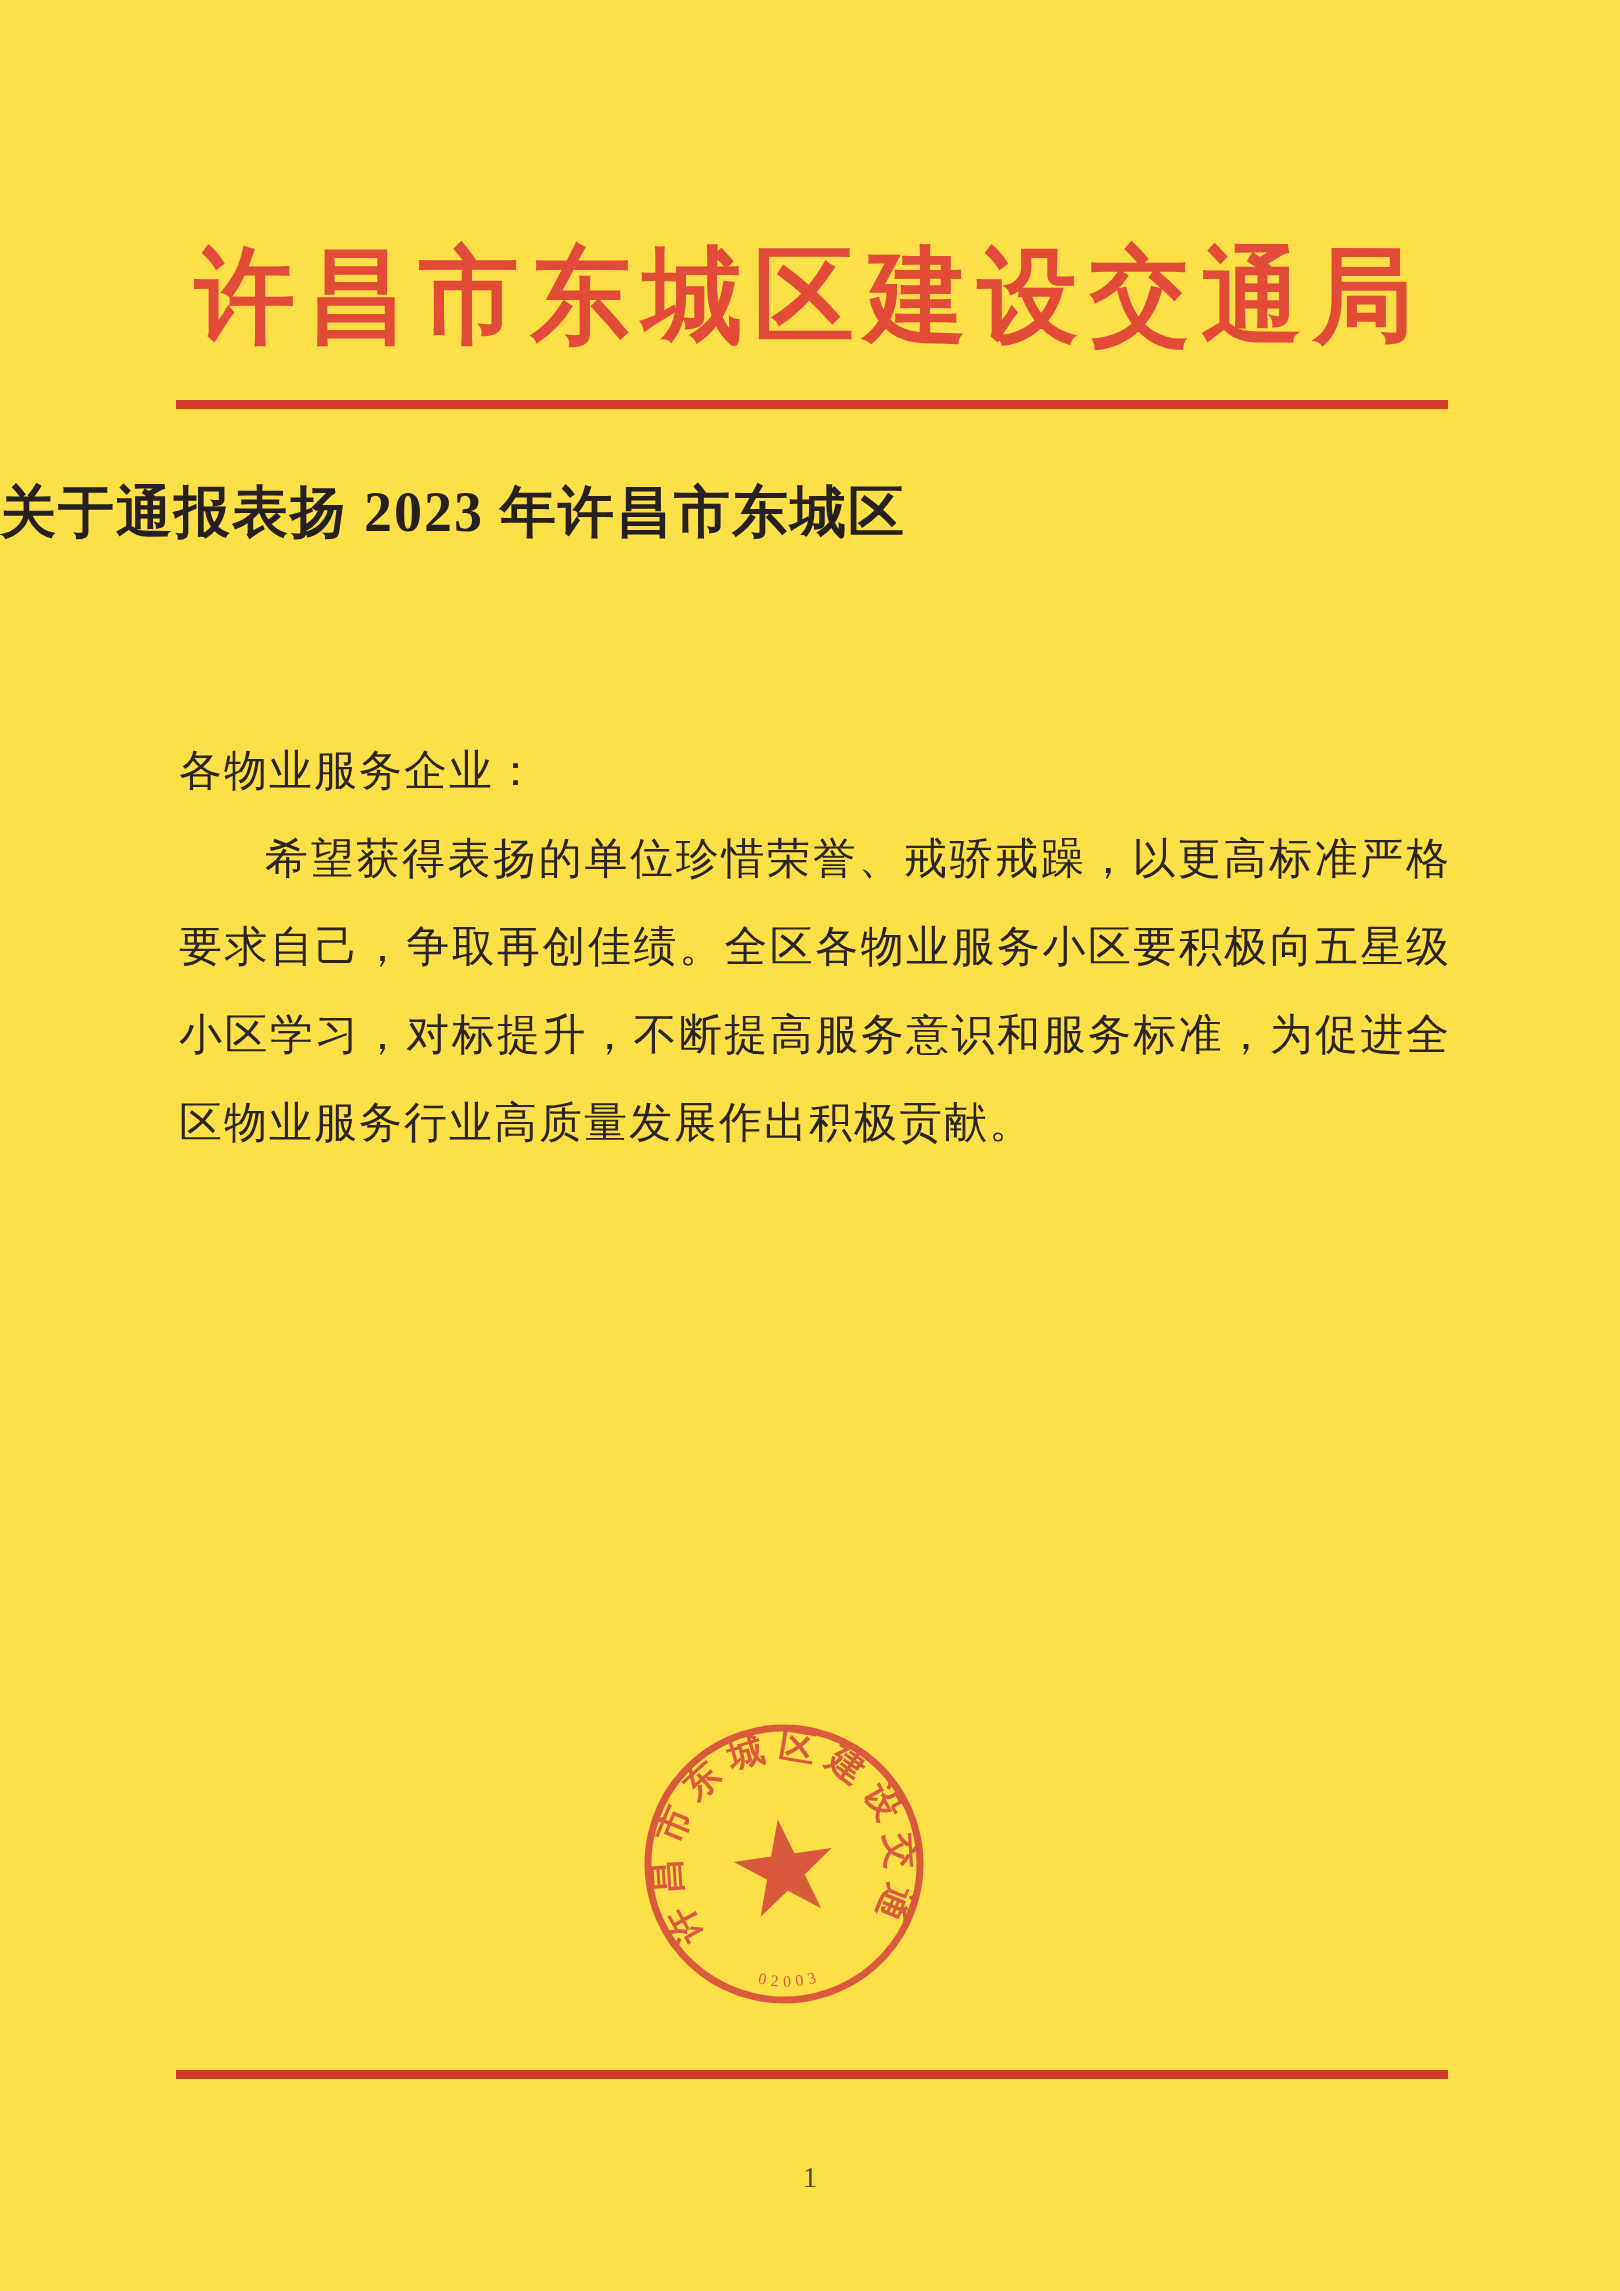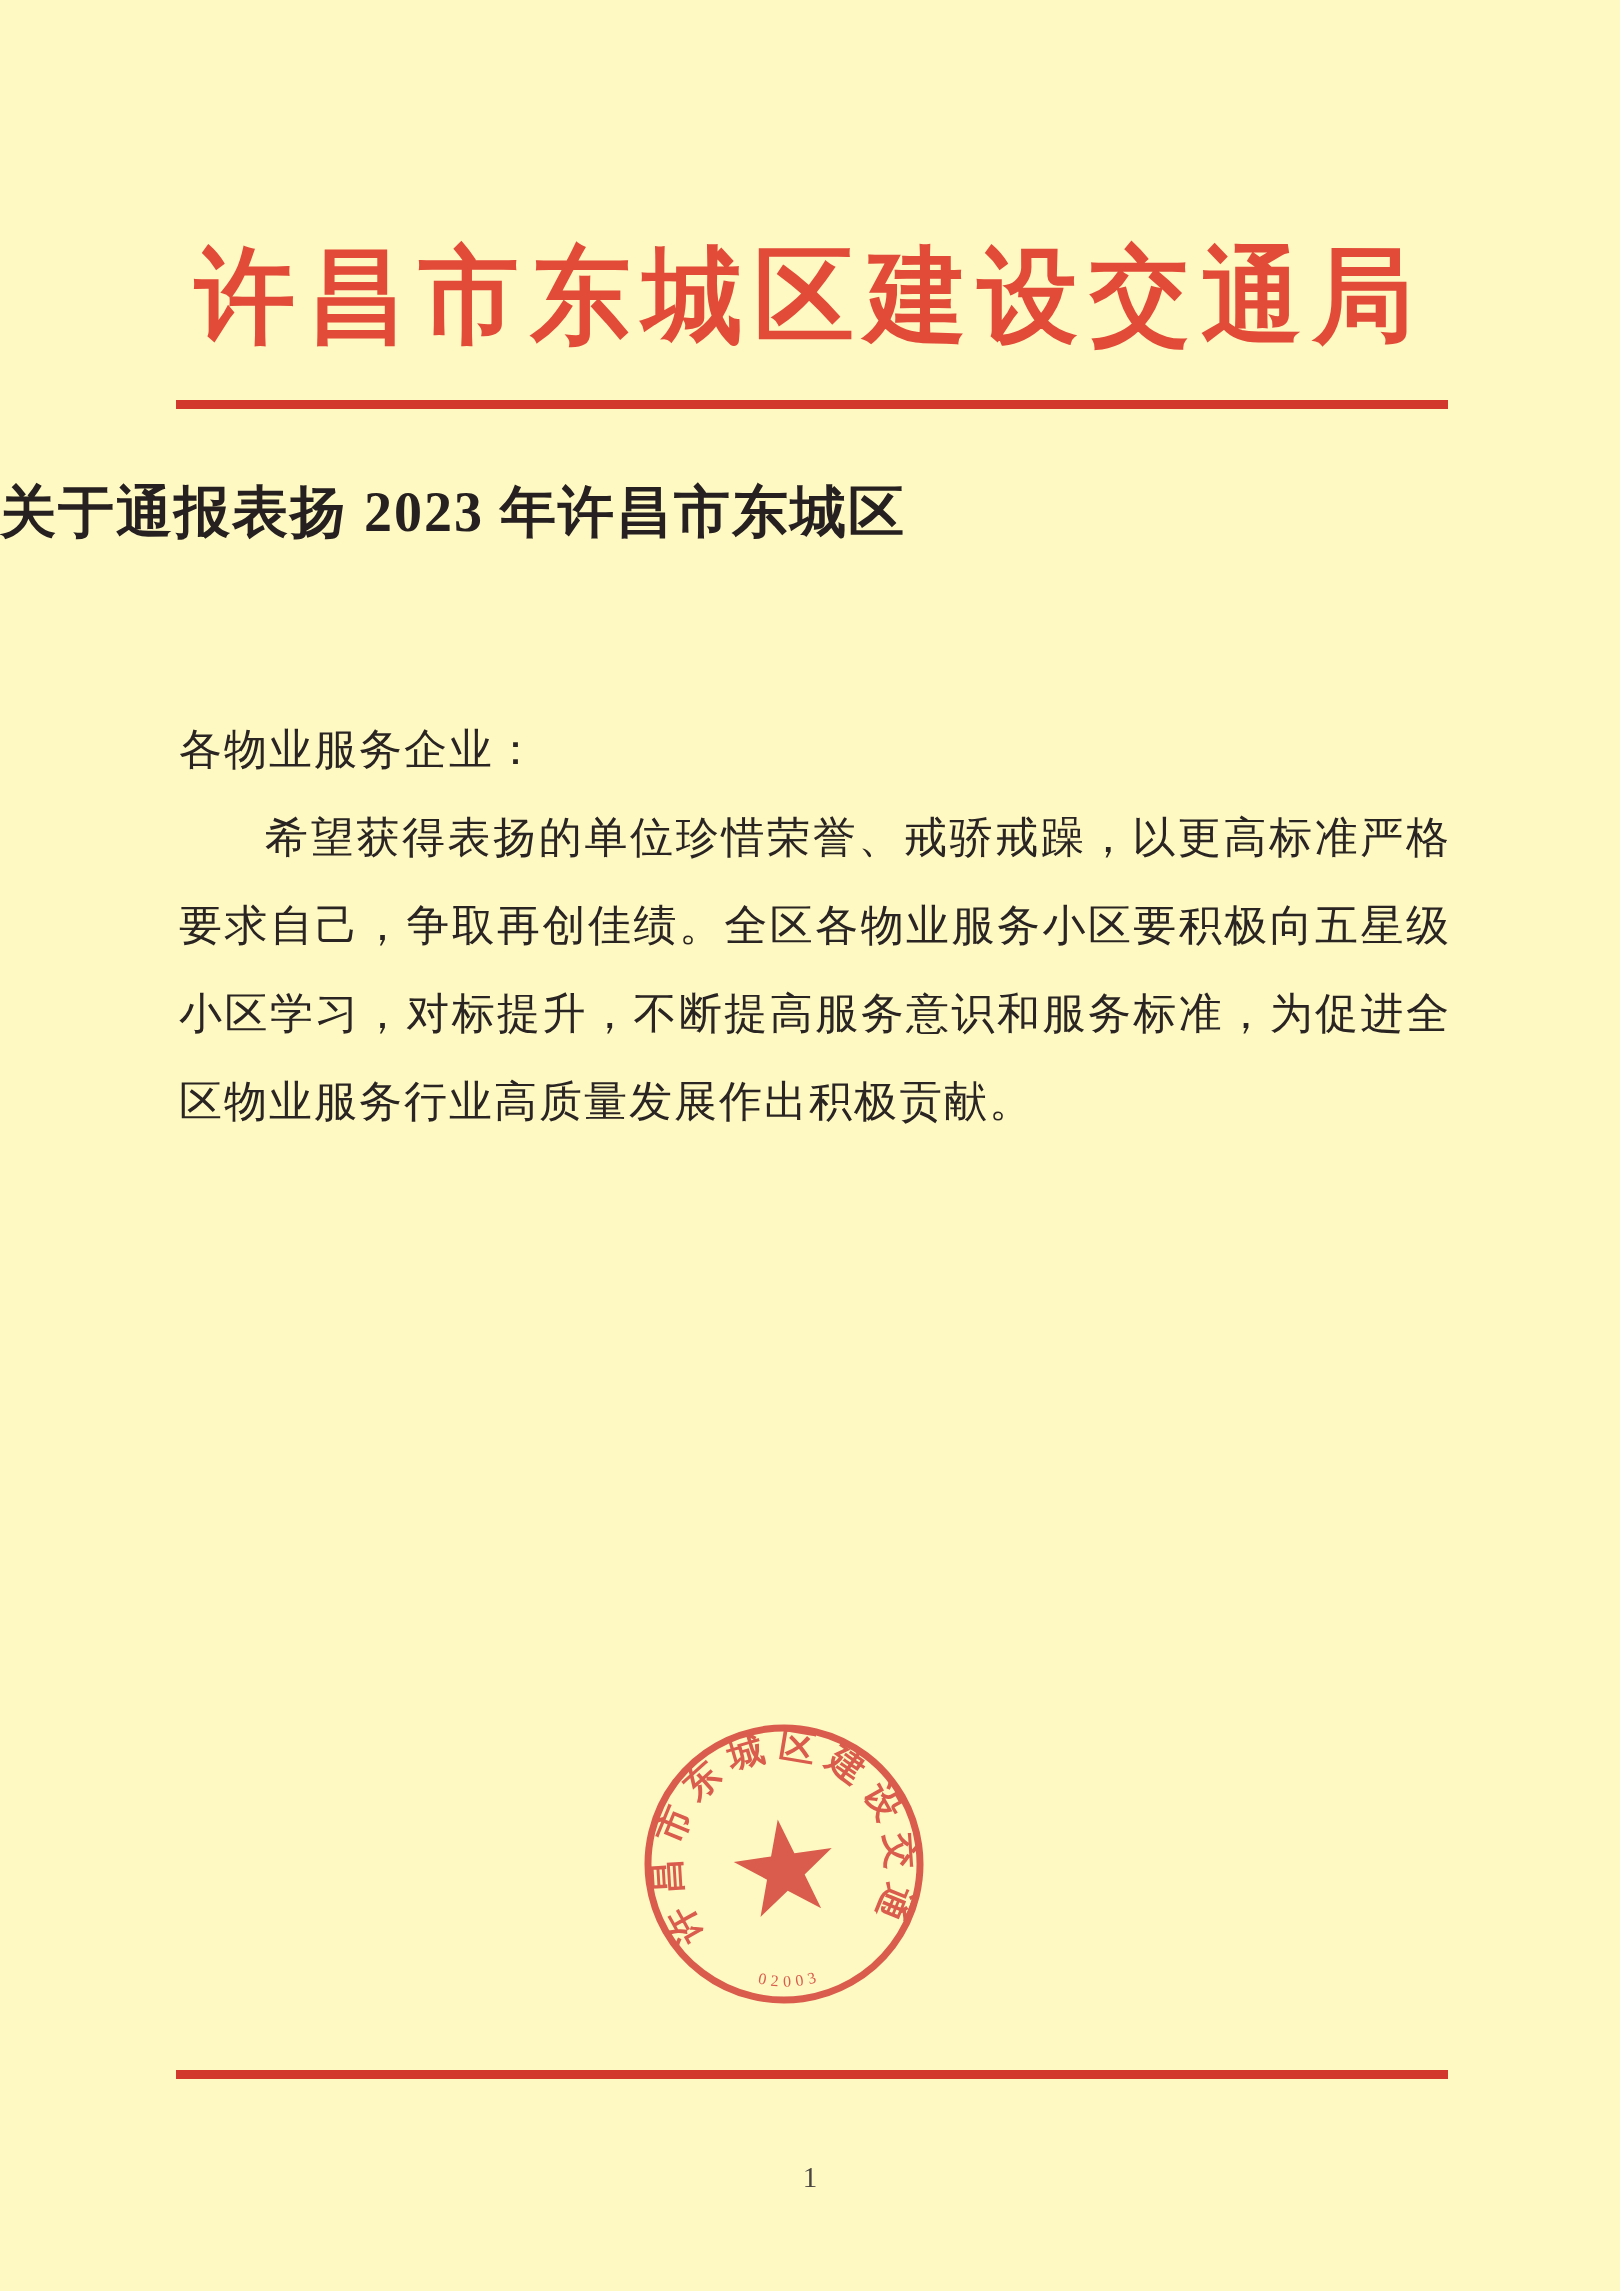--- a/index.html
+++ b/index.html
@@ -2,21 +2,21 @@
 <html><head>
 <meta charset="utf-8">
 <style>
   * { margin: 0; padding: 0; box-sizing: border-box; }
   html, body { background: #e9e7e2; }
   .page {
     position: relative;
     width: 1620px;
     height: 2292px;
     margin: 0 auto;
-    background: #fef9c3;
+    background: #fde047;
     overflow: hidden;
     font-family: "Liberation Serif", "DejaVu Serif", serif;
     color: #221e1a;
   }
   .agency-header {
     position: absolute;
     top: 227px;
     left: 0;
     width: 100%;
     text-align: center;
@@ -44,21 +44,21 @@
     width: 100%;
     text-align: left;
     font-size: 56px;
     font-weight: bold;
     line-height: 86px;
     color: #262120;
     letter-spacing: 2px;
   }
   .body-text {
     position: absolute;
-    top: 706px;
+    top: 727px;
     left: 179px;
     width: 1272px;
     font-size: 43px;
     line-height: 88px;
     letter-spacing: 2px;
     text-align: justify;
     color: #2a2522;
   }
   .body-text p.indent { text-indent: 2em; }
   .attachment-line { margin-top: 86px; text-indent: 2em; }

